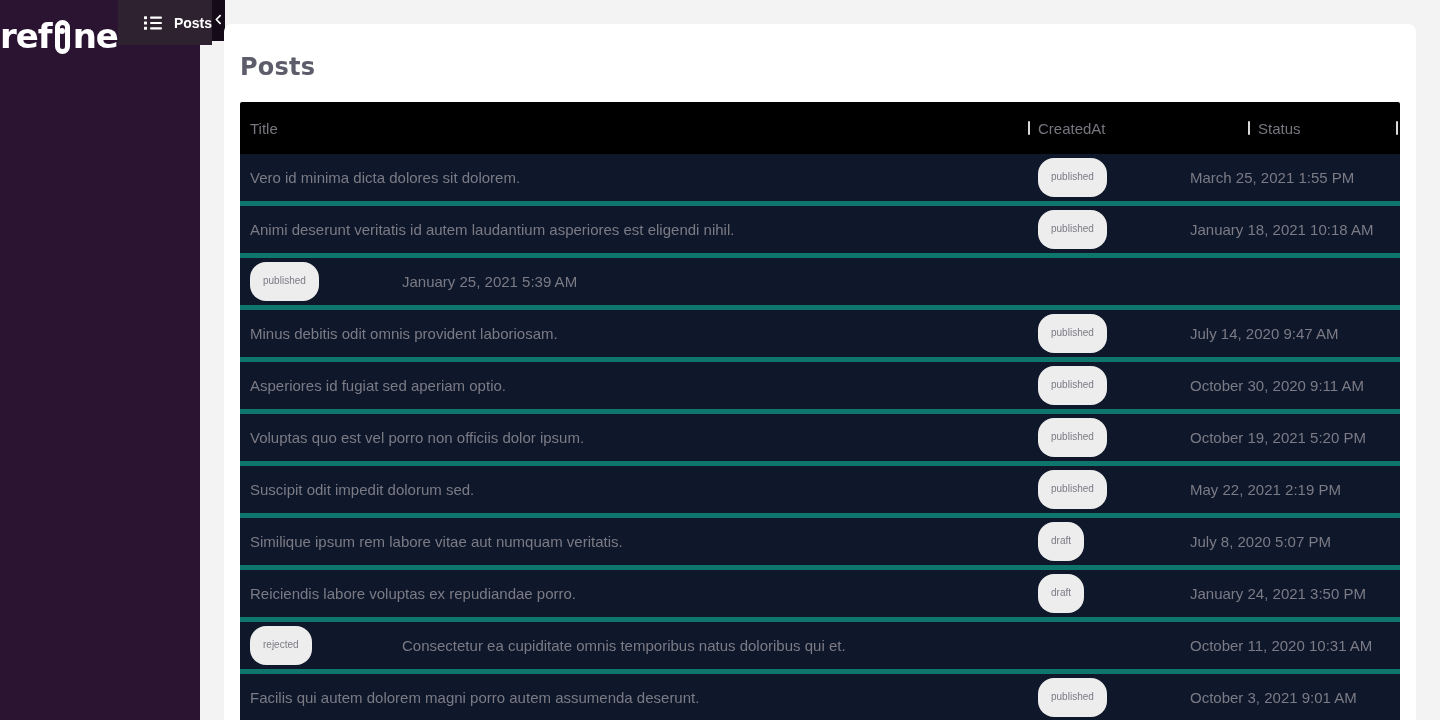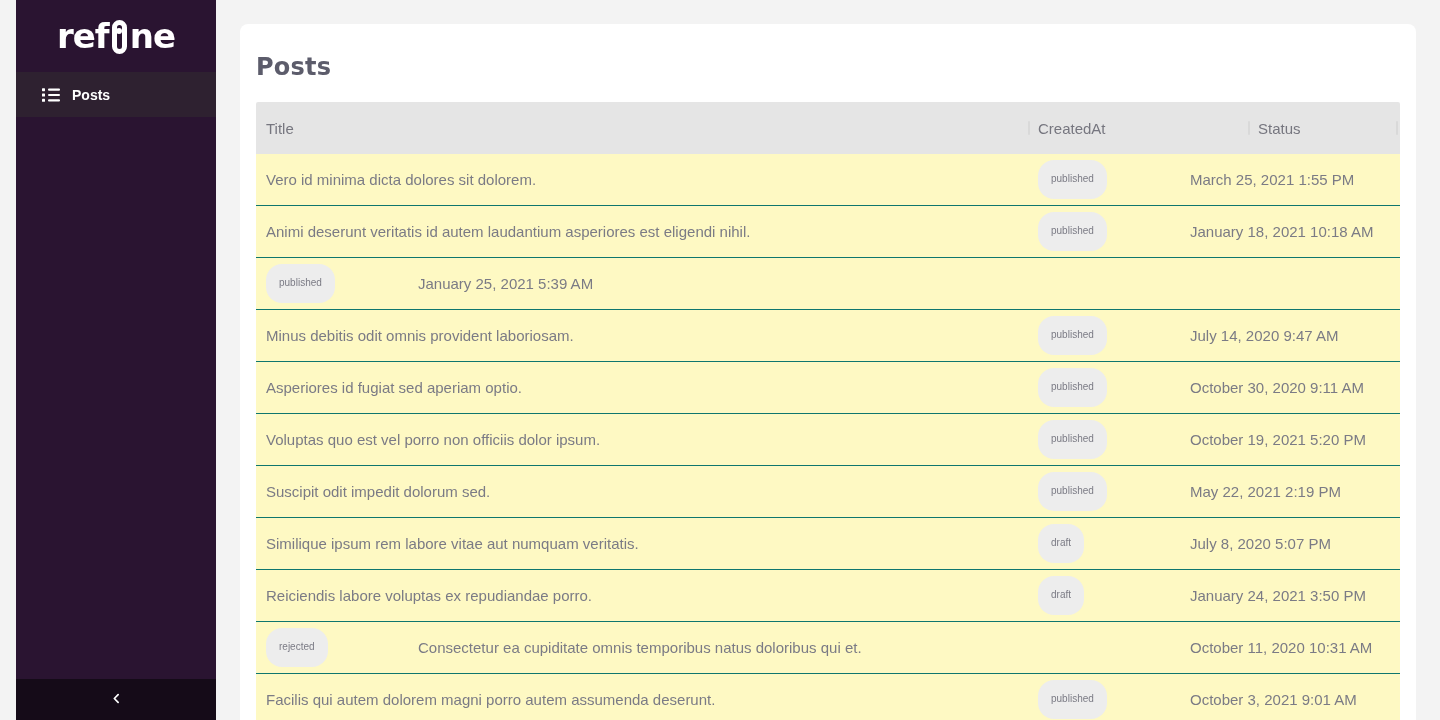--- a/index.html
+++ b/index.html
@@ -10,22 +10,21 @@
     background: #f3f3f3;
   }
 
   
   .sidebar {
     width: 200px;
     min-width: 200px;
     height: 720px;
     background: #2a1431;
     display: flex;
-    flex-direction: column;
-    margin-left: 16px;
+    flex-direction: row;
   }
   .logo {
     height: 72px;
     display: flex;
     align-items: center;
     justify-content: center;
     color: #ffffff;
     font-family: "DejaVu Sans", sans-serif;
     font-weight: 800;
     font-size: 34px;
@@ -97,21 +96,21 @@
     margin: 12px 0 0 0;
     letter-spacing: 0.2px;
     line-height: 1.3;
   }
 
   
   .table { margin-top: 19px; width: 100%; }
   .thead {
     display: flex;
     height: 52px;
-    background: #e5e5e5;
+    background: #000000;
     border-radius: 2px 2px 0 0;
     position: relative;
   }
   .th, .td {
     display: flex;
     align-items: center;
     padding: 0 10px;
   }
   .th { font-size: 15px; color: #76767f; position: relative; }
   .col-title   { flex: 1; min-width: 0; }
@@ -125,22 +124,22 @@
     transform: translateY(-50%);
     width: 2px;
     height: 14px;
     background: #d9d9d9;
     border-radius: 1px;
   }
   .thead::after { left: auto; right: 2px; }
   .tr {
     display: flex;
     height: 52px;
-    border-bottom: 1px solid #0f766e;
-    background: #fef9c3;
+    border-bottom: 5px solid #0f766e;
+    background: #0f172a;
   }
   .td { font-size: 15px; color: #7b7b85; }
   .td-title span {
     white-space: nowrap;
     overflow: hidden;
     text-overflow: ellipsis;
   }
   .badge {
     display: inline-block;
     background: #ededed;

